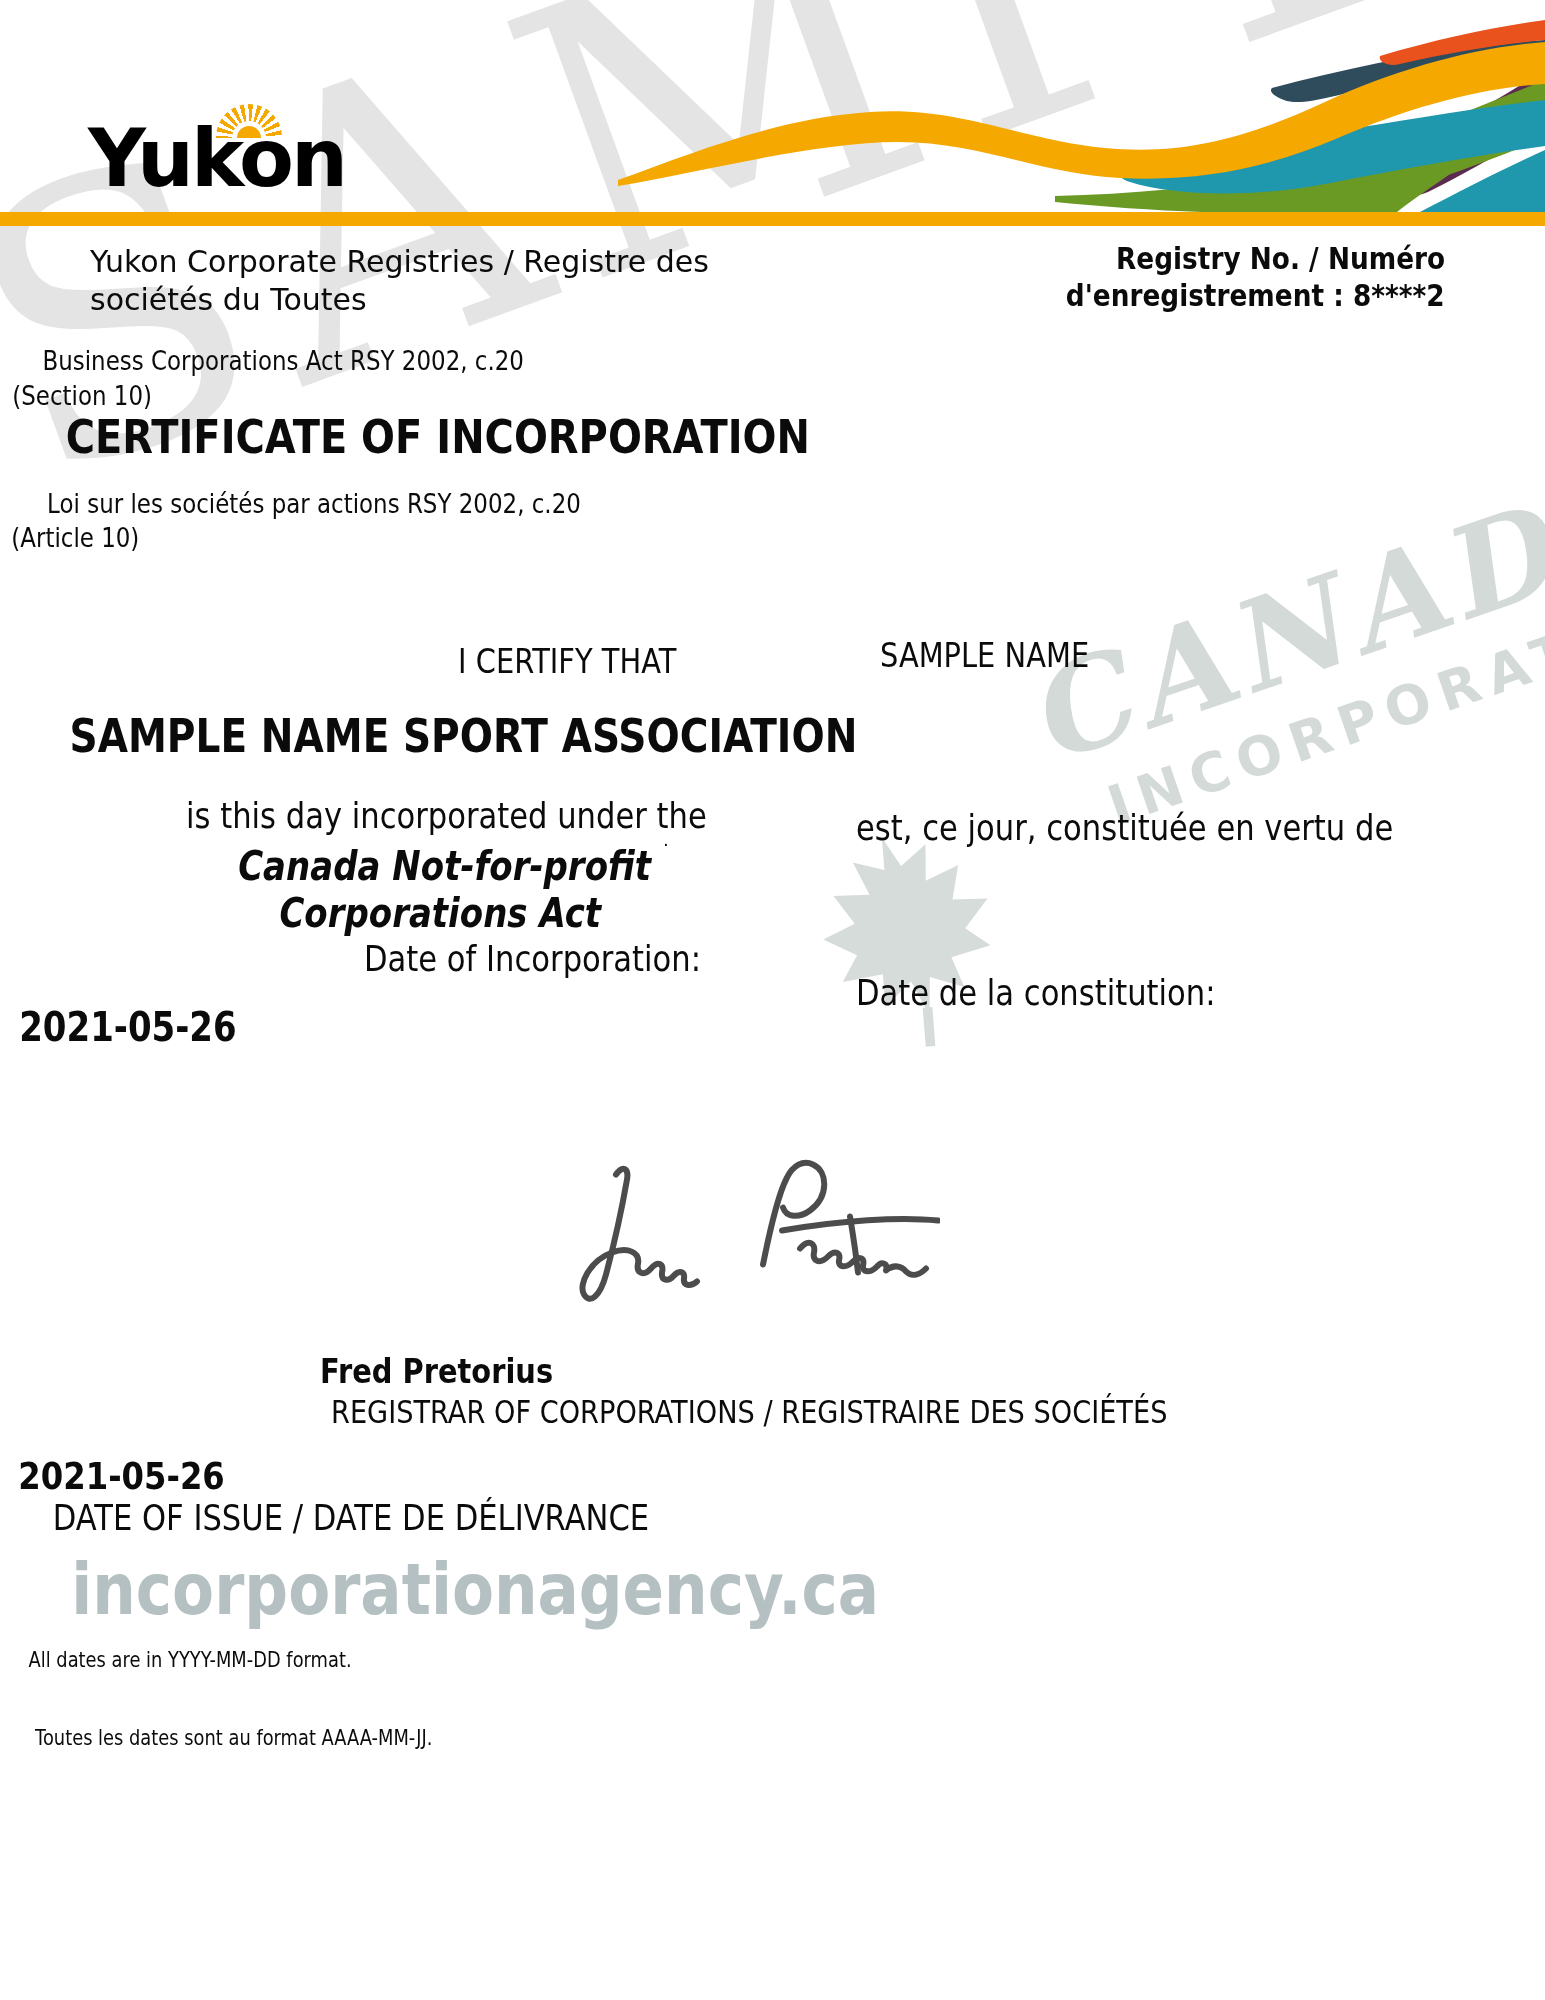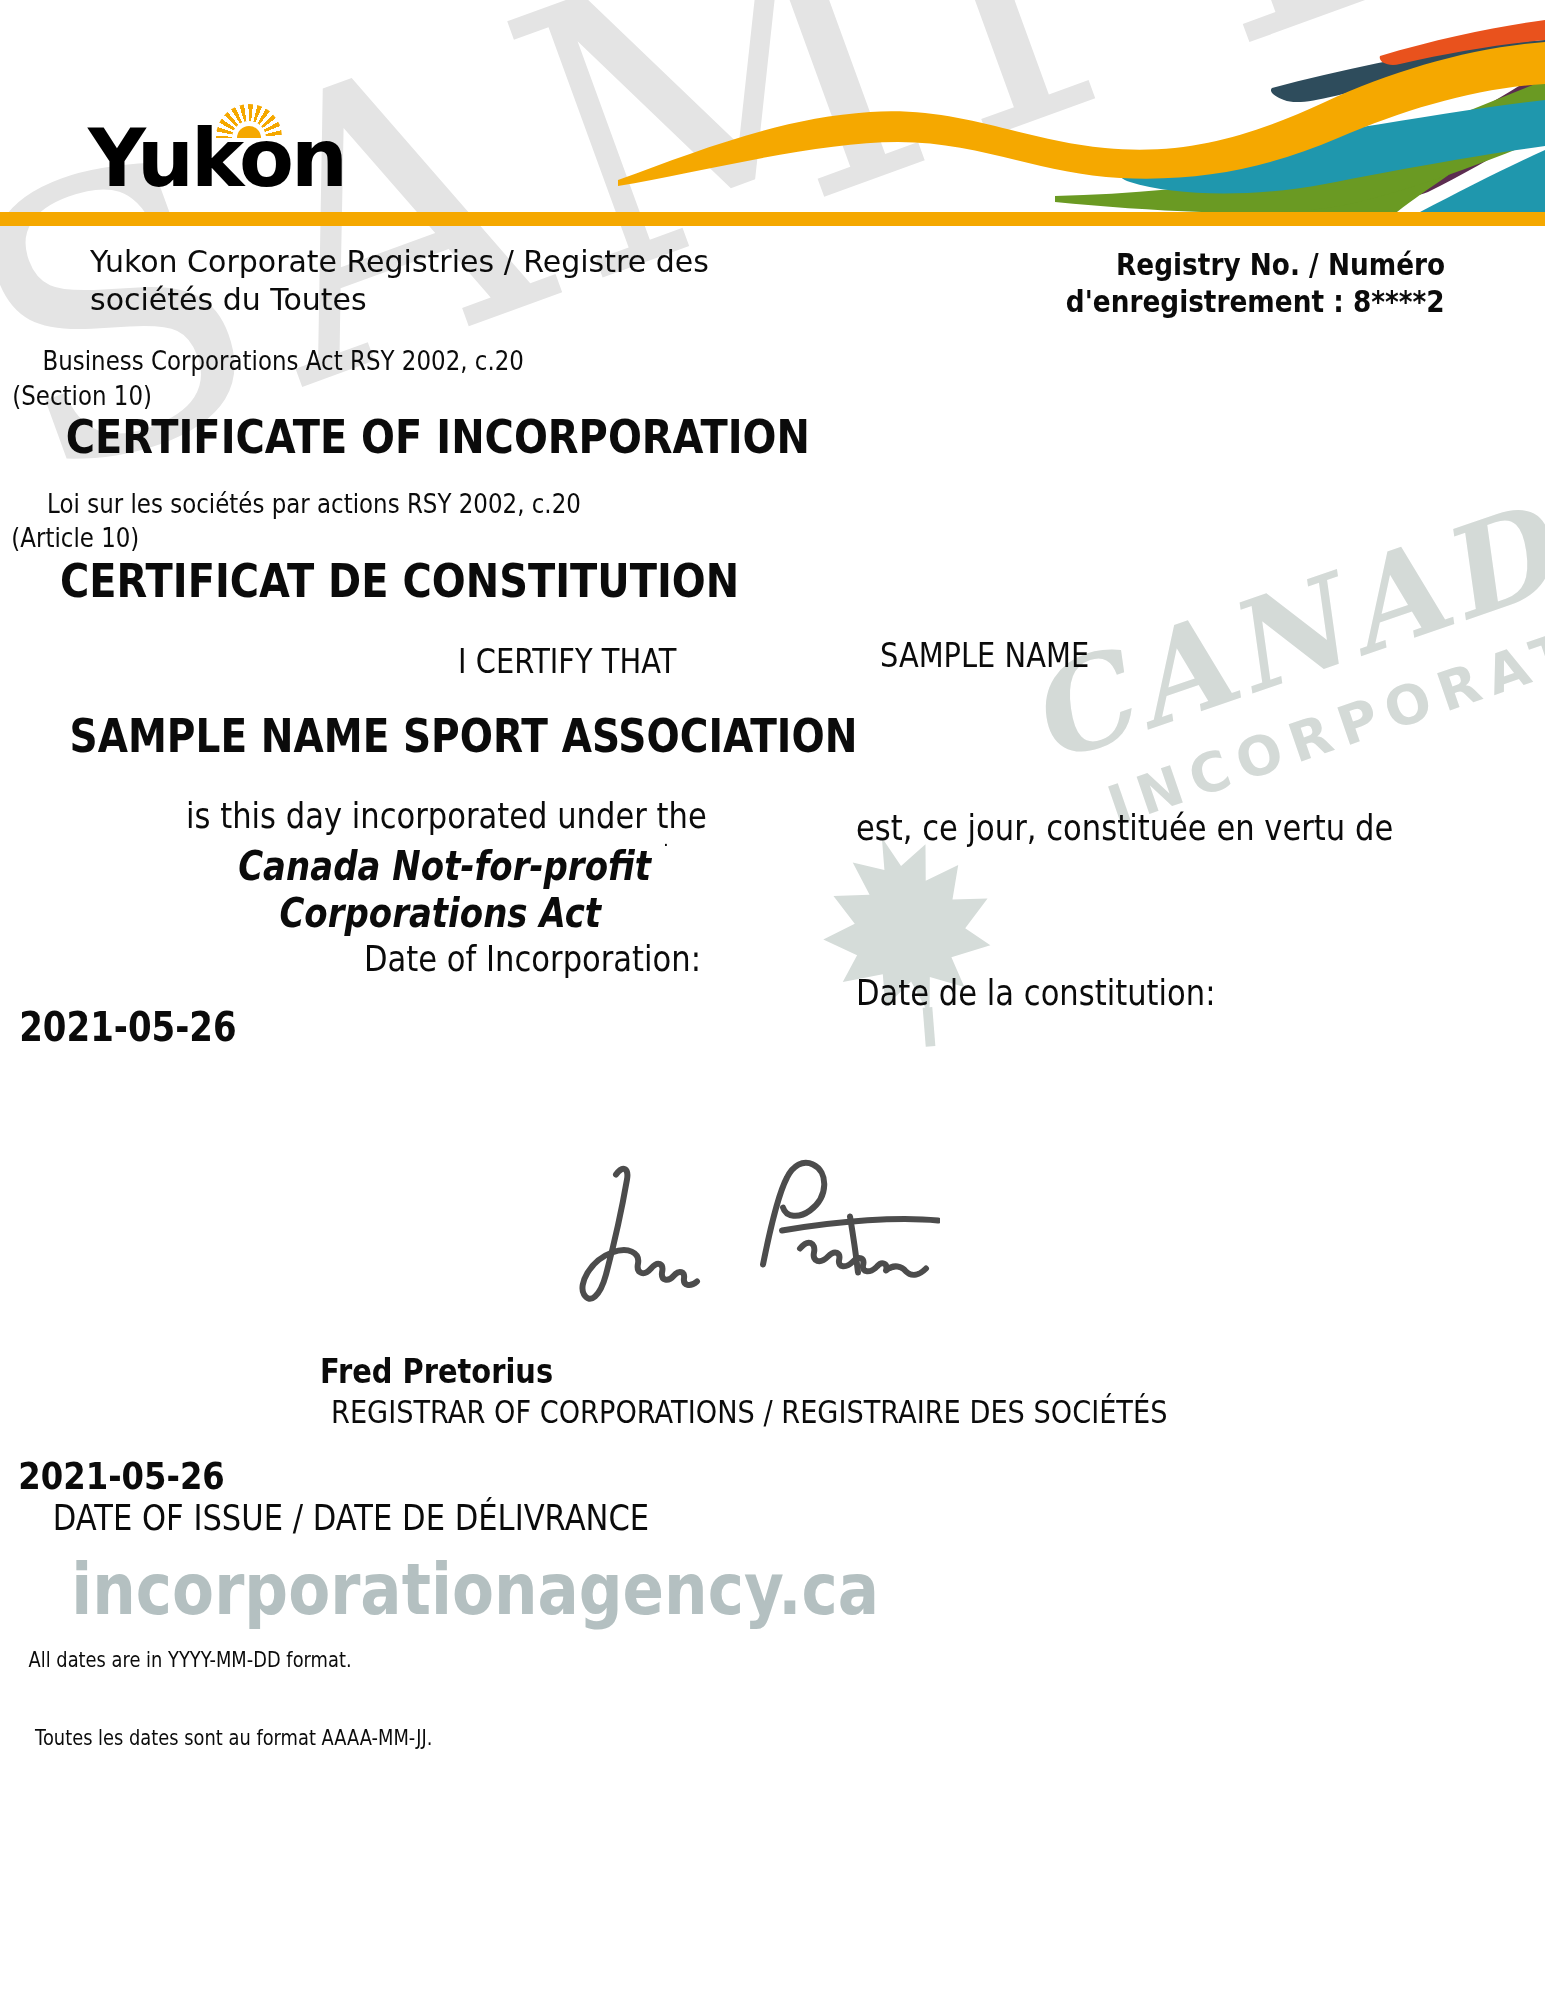--- a/index.html
+++ b/index.html
@@ -39,21 +39,21 @@
   .sunburst { position:absolute; left:128px; top:34px; width:66px; height:34px;
     border-radius:66px 66px 0 0;
     background:repeating-conic-gradient(from -94deg at 50% 100%, #F5A800 0deg 8deg, #ffffff 8deg 15.5deg); }
   .sunburst::after { content:""; position:absolute; left:50%; bottom:0; transform:translateX(-50%);
     width:34px; height:17px; background:#ffffff; border-radius:34px 34px 0 0; }
   .sunburst::before { content:""; position:absolute; left:50%; bottom:0; transform:translateX(-50%);
     width:24px; height:12px; background:#F5A800; border-radius:24px 24px 0 0; z-index:1; }
   
   .hdr-left { position:absolute; left:90px; top:243px; font-size:30px; line-height:38px; z-index:3; }
   .hdr-right { position:absolute; right:100px; top:240px; font-size:31px; font-weight:bold;
-    line-height:37px; text-align:right; z-index:3;margin-top:6px; }
+    line-height:37px; text-align:right; z-index:3; }
   
   .sx  { display:inline-block; transform:scaleX(.85); transform-origin:50% 50%; white-space:nowrap; }
   .sxl { display:inline-block; transform:scaleX(.85); transform-origin:0 50%;  white-space:nowrap; }
   .sxr { display:inline-block; transform:scaleX(.85); transform-origin:100% 50%; white-space:nowrap; }
   
   .ln  { position:absolute; left:0; width:1545px; text-align:left; z-index:3; line-height:1.15; }
   .abs { position:absolute; z-index:3; line-height:1.15; }
   #act-en-1 { top:345px; font-size:27px; }
   #act-en-2 { top:380px; font-size:27px; }
   #title-en { top:410px; font-size:47px; font-weight:bold; }
@@ -126,21 +126,20 @@
     <div><span class="sxr">Registry No. / Numéro</span></div>
     <div><span class="sxr">d'enregistrement : 8****2</span></div>
   </div>
 
   <div class="ln" id="act-en-1"><span class="sx">Business Corporations Act RSY 2002, c.20</span></div>
   <div class="ln" id="act-en-2"><span class="sx">(Section 10)</span></div>
   <div class="ln" id="title-en"><span class="sx">CERTIFICATE OF INCORPORATION</span></div>
 
   <div class="ln" id="act-fr-1"><span class="sx">Loi sur les sociétés par actions RSY 2002, c.20</span></div>
   <div class="ln" id="act-fr-2"><span class="sx">(Article 10)</span></div>
-  <div class="ln" id="title-fr"><span class="sx">CERTIFICAT DE CONSTITUTION</span></div>
 
   <div class="abs" id="certify-en"><span class="sxl">I CERTIFY THAT</span></div>
   <div class="abs" id="certify-fr"><span class="sxl">SAMPLE NAME</span></div>
 
   <div class="ln" id="company"><span class="sx">SAMPLE NAME SPORT ASSOCIATION</span></div>
 
   <div class="abs" id="inc-en"><span class="sxl">is this day incorporated under the</span></div>
   <div class="abs" id="inc-fr"><span class="sxl">est, ce jour, constituée en vertu de</span></div>
 
   <div class="abs" id="act-name-1"><span class="sx"><span>Canada Not-for-profit</span><span class="fn-mark">˙</span></span></div>

